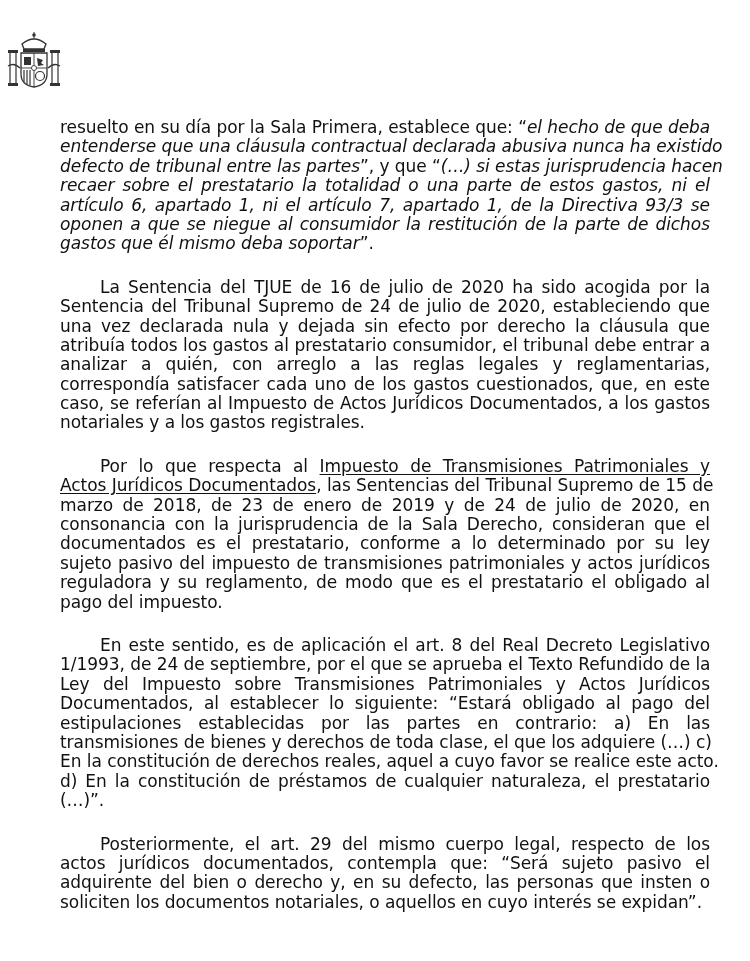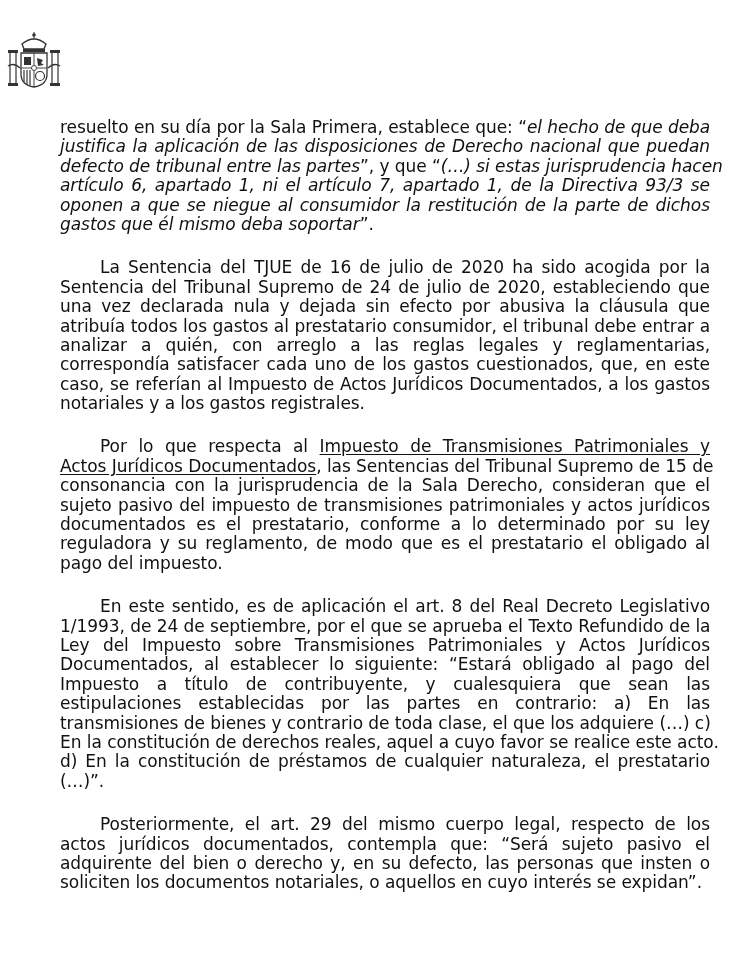--- a/index.html
+++ b/index.html
@@ -42,53 +42,54 @@
     <line x1="21" y1="40" x2="21" y2="54" stroke="#333" stroke-width="1.2"></line>
     <line x1="24" y1="40" x2="24" y2="55" stroke="#333" stroke-width="1.2"></line>
     <circle cx="34" cy="46" r="4.5" fill="none" stroke="#333" stroke-width="1.2"></circle>
     <circle cx="28" cy="38" r="2.5" fill="#fff" stroke="#333" stroke-width="0.9"></circle>
   </svg>
 </div>
 
 <div class="page" id="doc">
     <div class="para">
       <span class="line"><span>resuelto en su día por la Sala Primera, establece que: “</span><span class="it">el hecho de que deba</span></span>
-      <span class="line"><span class="it">justifica la aplicación de las disposiciones de Derecho nacional  que puedan</span></span>
+      <span class="line"><span class="it">entenderse que una cláusula contractual declarada abusiva nunca ha existido</span></span>
       <span class="line"><span class="it">defecto de tribunal entre las partes</span><span>”, y que “</span><span class="it">(…) si estas jurisprudencia hacen</span></span>
+      <span class="line"><span class="it">recaer sobre el prestatario la totalidad o una parte de estos gastos, ni el</span></span>
       <span class="line"><span class="it">artículo 6, apartado 1, ni el artículo 7, apartado 1, de la Directiva 93/3 se</span></span>
       <span class="line"><span class="it">oponen a que se niegue al consumidor la restitución de la parte de dichos</span></span>
       <span class="line last"><span class="it">gastos que él mismo deba soportar</span><span>”.</span></span>
     </div>
     <div class="para">
       <span class="line indent"><span>La Sentencia del TJUE de 16 de julio de 2020 ha sido acogida por la</span></span>
       <span class="line"><span>Sentencia del Tribunal Supremo de 24 de julio de 2020, estableciendo que</span></span>
-      <span class="line"><span>una vez declarada nula y dejada sin efecto por abusiva la cláusula que</span></span>
+      <span class="line"><span>una vez declarada nula y dejada sin efecto por derecho la cláusula que</span></span>
       <span class="line"><span>atribuía todos los gastos al prestatario consumidor, el tribunal debe entrar a</span></span>
       <span class="line"><span>analizar a quién, con arreglo a las reglas legales y reglamentarias,</span></span>
       <span class="line"><span>correspondía satisfacer cada uno de los gastos cuestionados, que, en este</span></span>
       <span class="line"><span>caso, se referían al Impuesto de Actos Jurídicos Documentados, a los gastos</span></span>
       <span class="line last"><span>notariales y a los gastos registrales.</span></span>
     </div>
     <div class="para">
       <span class="line indent"><span>Por lo que respecta al </span><span class="ul">Impuesto de Transmisiones Patrimoniales y</span></span>
       <span class="line"><span class="ul">Actos Jurídicos Documentados</span><span>, las Sentencias del Tribunal Supremo de 15 de</span></span>
+      <span class="line"><span>marzo de 2018, de 23 de enero de 2019 y de 24 de julio de 2020, en</span></span>
       <span class="line"><span>consonancia con la jurisprudencia de la Sala Derecho, consideran que el</span></span>
+      <span class="line"><span>documentados es el prestatario, conforme a lo determinado por su ley</span></span>
       <span class="line"><span>sujeto pasivo del impuesto de transmisiones patrimoniales y actos jurídicos</span></span>
-      <span class="line"><span>documentados es el prestatario, conforme a lo determinado por su ley</span></span>
       <span class="line"><span>reguladora y su reglamento, de modo que es el prestatario el obligado al</span></span>
       <span class="line last"><span>pago del impuesto.</span></span>
     </div>
     <div class="para">
       <span class="line indent"><span>En este sentido, es de aplicación el art. 8 del Real Decreto Legislativo</span></span>
       <span class="line"><span>1/1993, de 24 de septiembre, por el que se aprueba el Texto Refundido de la</span></span>
       <span class="line"><span>Ley del Impuesto sobre Transmisiones Patrimoniales y Actos Jurídicos</span></span>
       <span class="line"><span>Documentados, al establecer lo siguiente: “Estará obligado al pago del</span></span>
-      <span class="line"><span>Impuesto a título de contribuyente, y cualesquiera que sean las</span></span>
       <span class="line"><span>estipulaciones establecidas por las partes en contrario: a) En las</span></span>
-      <span class="line"><span>transmisiones de bienes y contrario de toda clase, el que los adquiere (…) c)</span></span>
+      <span class="line"><span>transmisiones de bienes y derechos de toda clase, el que los adquiere (…) c)</span></span>
       <span class="line"><span>En la constitución de derechos reales, aquel a cuyo favor se realice este acto.</span></span>
       <span class="line"><span>d) En la constitución de préstamos de cualquier naturaleza, el prestatario</span></span>
       <span class="line last"><span>(…)”.</span></span>
     </div>
     <div class="para">
       <span class="line indent"><span>Posteriormente, el art. 29 del mismo cuerpo legal, respecto de los</span></span>
       <span class="line"><span>actos jurídicos documentados, contempla que: “Será sujeto pasivo el</span></span>
       <span class="line"><span>adquirente del bien o derecho y, en su defecto, las personas que insten o</span></span>
       <span class="line last"><span>soliciten los documentos notariales, o aquellos en cuyo interés se expidan”.</span></span>
     </div>

